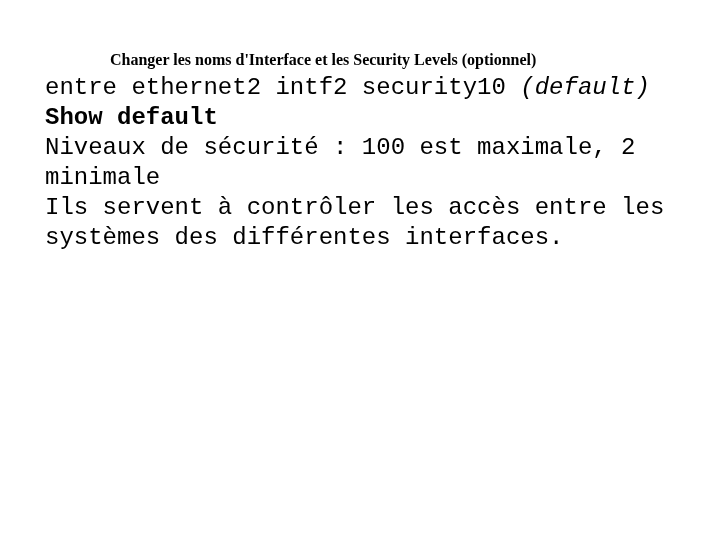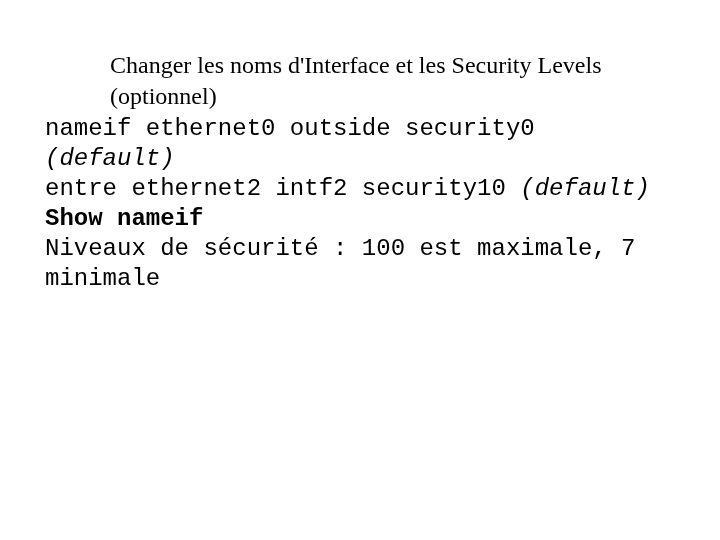--- a/index.html
+++ b/index.html
@@ -11,22 +11,22 @@
     font-family: "Courier New", Courier, monospace;
     color: #000000;
   }
   .page {
     box-sizing: border-box;
     padding: 50px 45px 30px 45px;
     width: 720px;
   }
   .heading {
     font-family: "Times New Roman", Times, serif;
-    font-weight: normal;
-    font-size: 24px;
+    font-weight: bold;
+    font-size: 16px;
     line-height: 1.3;
     margin-left: 65px;
     margin-bottom: 2px;
   }
   .mono {
     font-family: "Courier New", Courier, monospace;
     font-size: 24px;
     line-height: 1.25;
     white-space: normal;
   }
@@ -37,30 +37,27 @@
     font-weight: bold;
   }
 </style>
 </head>
 <body>
 
 <div class="page">
 
   <div class="heading">Changer les noms d'Interface et les Security Levels (optionnel)</div>
 
-  <div class="mono">
-    <span>nameif ethernet0 outside security0</span>
-    <span class="italic">(default)</span>
-  </div>
 
 
   <div class="mono">
     <span>entre ethernet2 intf2 security10</span>
     <span class="italic">(default)</span>
   </div>
 
-  <div class="mono bold">Show nameif</div>
+  <div class="mono bold">Show default</div>
 
 
-  <div class="mono">Niveaux de sécurité : 100 est maximale, 7 minimale</div>
+  <div class="mono">Niveaux de sécurité : 100 est maximale, 2 minimale</div>
 
+  <div class="mono">Ils servent à contrôler les accès entre les systèmes des  différentes interfaces.</div>
 
 </div>
 
 </body></html>

